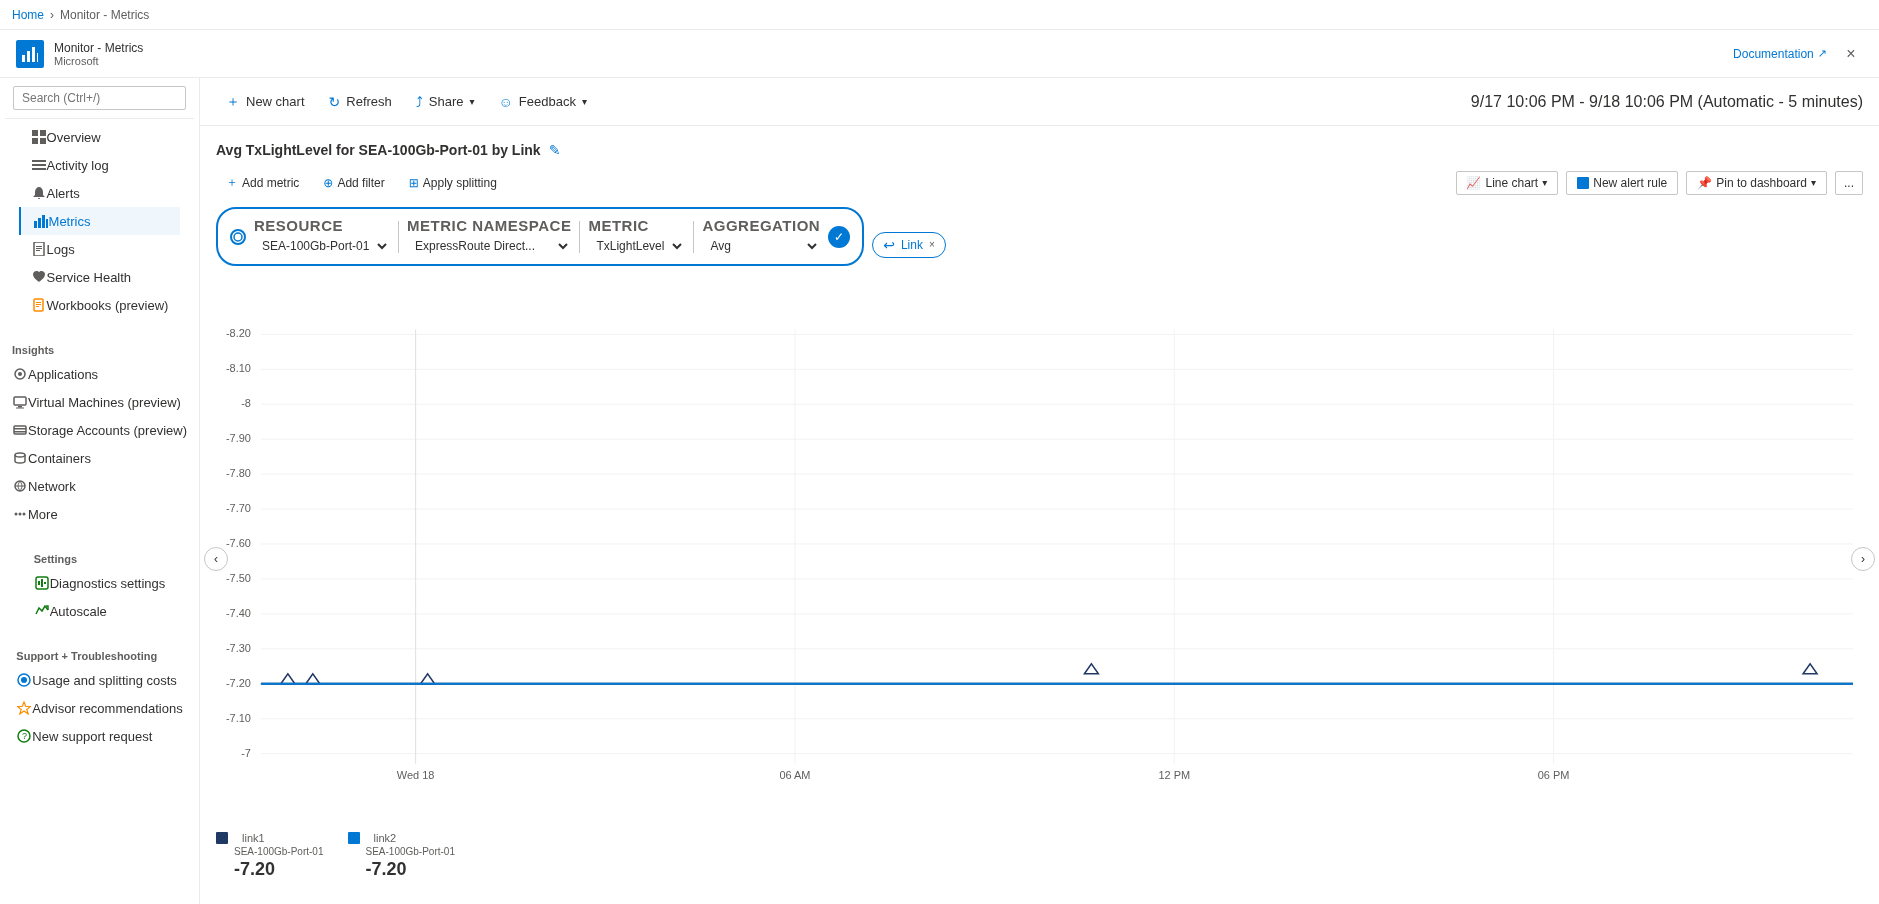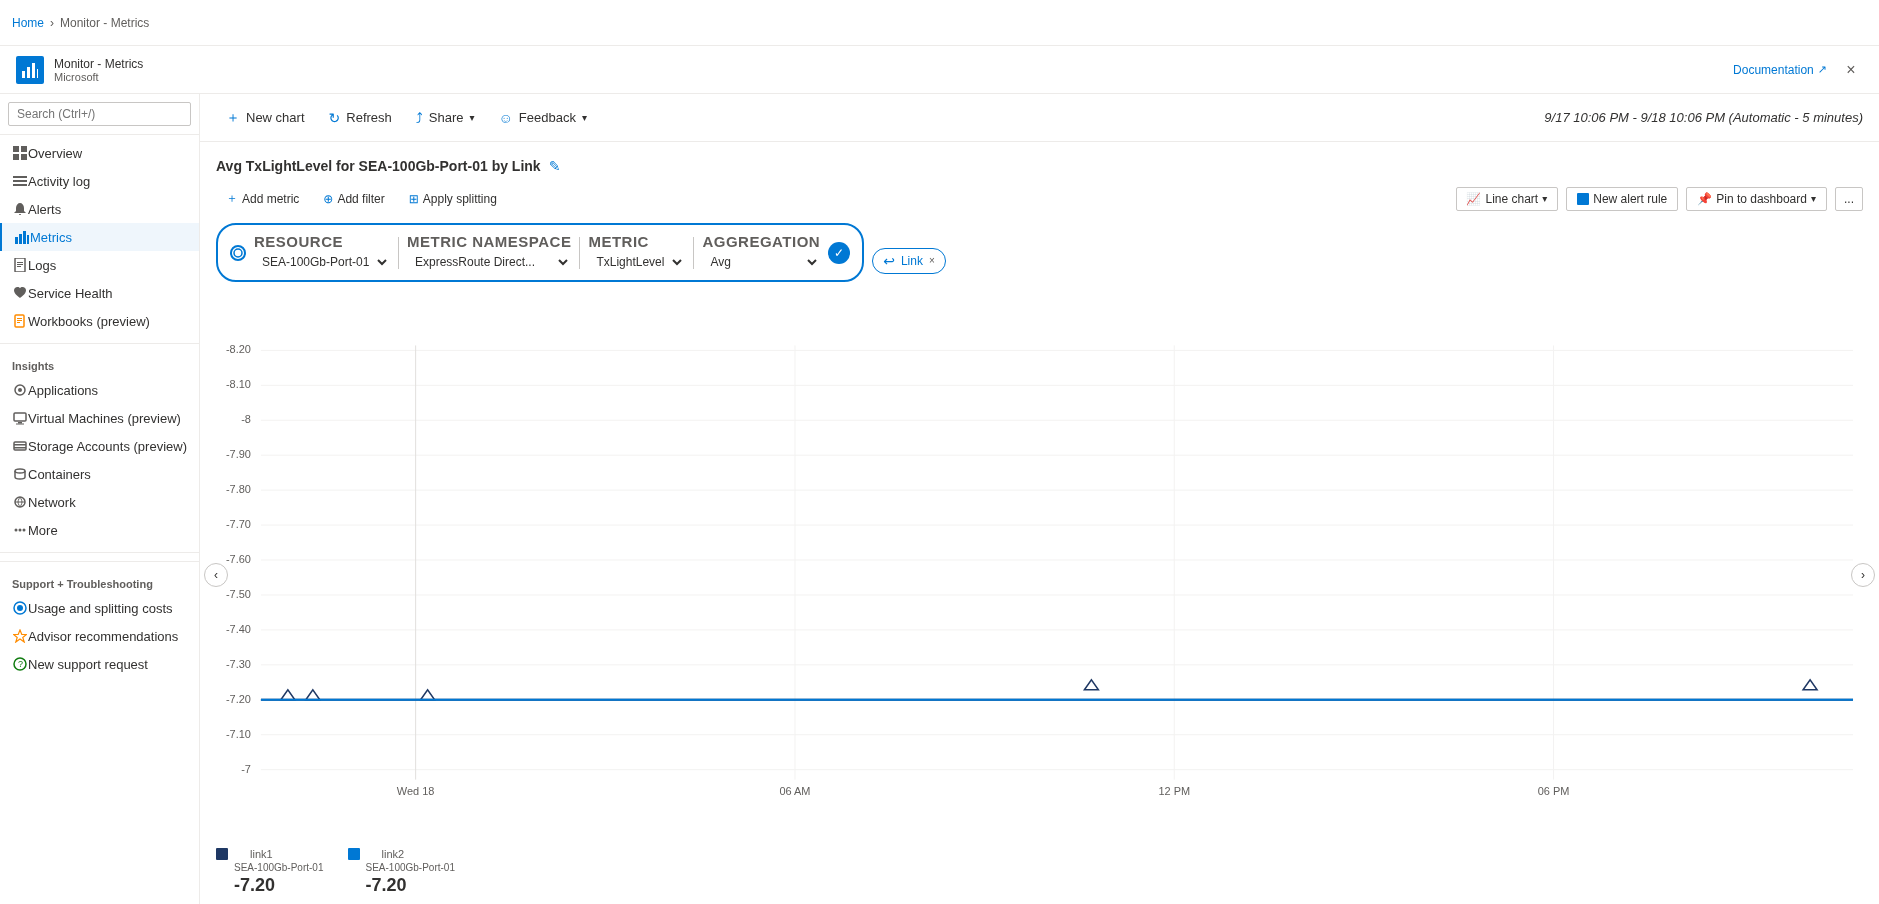--- a/index.html
+++ b/index.html
@@ -1,20 +1,20 @@
 <!DOCTYPE html>
 <html><head>
   <meta charset="utf-8">
   <style>
     * { box-sizing: border-box; margin: 0; padding: 0; }
     body { font-family: 'Segoe UI', Arial, sans-serif; font-size: 12px; color: #323130; background: #f3f2f1; overflow: hidden; }
 
     
     .top-bar {
-      height: 46px;
+      height: 30px;
       background: #fff;
       border-bottom: 1px solid #edebe9;
       display: flex;
       align-items: center;
       padding: 0 12px;
       font-size: 12px;
       color: #605e5c;
     }
     .top-bar a { color: #0078d4; text-decoration: none; }
     .top-bar .separator { margin: 0 6px; color: #605e5c; }
@@ -43,20 +43,21 @@
 
     
     .sidebar {
       width: 200px;
       min-width: 200px;
       background: #fff;
       border-right: 1px solid #edebe9;
       overflow-y: auto;
       display: flex;
       flex-direction: column;
+      align-items: center;
     }
     .sidebar-search {
       padding: 8px;
       border-bottom: 1px solid #edebe9;
     }
     .sidebar-search input {
       width: 100%;
       padding: 4px 8px;
       border: 1px solid #c8c6c4;
       border-radius: 2px;
@@ -110,21 +111,21 @@
       gap: 6px;
       padding: 6px 10px;
       border: none;
       background: transparent;
       cursor: pointer;
       font-size: 13px;
       color: #323130;
       border-radius: 2px;
     }
     .toolbar-btn .btn-icon { font-size: 14px; color: #0078d4; }
-    .toolbar-right { font-size: 13px; color: #323130; font-style: italic; }
+    .toolbar-right { font-size: 16px; color: #323130; }
 
     
     .chart-container {
       flex: 1;
       padding: 16px;
       overflow-y: auto;
       display: flex;
       flex-direction: column;
     }
 
@@ -265,21 +266,21 @@
       margin-top: 4px;
     }
     .legend-item {
       display: flex;
       flex-direction: column;
       gap: 2px;
     }
     .legend-header {
       display: flex;
       align-items: center;
-      gap: 22px;
+      gap: 14px;
       font-size: 11px;
       color: #605e5c;
     }
     .legend-color {
       width: 12px;
       height: 12px;
       border-radius: 1px;
     }
     .legend-value {
       font-size: 18px;
@@ -482,20 +483,43 @@
               <circle cx="7" cy="7" r="1.5" fill="#605e5c"></circle>
               <circle cx="11" cy="7" r="1.5" fill="#605e5c"></circle>
             </svg>
         </span>
         <span>More</span>
       </div>
     </div>
 
     <div class="sidebar-divider"></div>
 
+    <div class="sidebar-section">
+      <div class="sidebar-section-header">Settings</div>
+      <div class="sidebar-item">
+        <span class="icon" style="color:#107c10;">
+          <svg width="14" height="14" viewBox="0 0 14 14">
+              <rect x="1" y="1" width="12" height="12" rx="2" fill="none" stroke="#107c10" stroke-width="1.5"></rect>
+              <rect x="3" y="5" width="2" height="4" fill="#107c10"></rect>
+              <rect x="6" y="3" width="2" height="8" fill="#107c10"></rect>
+              <rect x="9" y="6" width="2" height="2" fill="#107c10"></rect>
+            </svg>
+        </span>
+        <span>Diagnostics settings</span>
+      </div>
+      <div class="sidebar-item">
+        <span class="icon" style="color:#107c10;">
+          <svg width="14" height="14" viewBox="0 0 14 14">
+              <path d="M1 10 L4 4 L7 7 L10 2 L13 6" fill="none" stroke="#107c10" stroke-width="1.5"></path>
+              <path d="M11 2 L13 2 L13 6" fill="none" stroke="#107c10" stroke-width="1.5"></path>
+            </svg>
+        </span>
+        <span>Autoscale</span>
+      </div>
+    </div>
 
     <div class="sidebar-divider"></div>
 
     <div class="sidebar-section">
       <div class="sidebar-section-header">Support + Troubleshooting</div>
       <div class="sidebar-item">
         <span class="icon">
           <svg width="14" height="14" viewBox="0 0 14 14">
               <circle cx="7" cy="7" r="6" fill="none" stroke="#0078d4" stroke-width="1.5"></circle>
               <circle cx="7" cy="7" r="3" fill="#0078d4"></circle>

